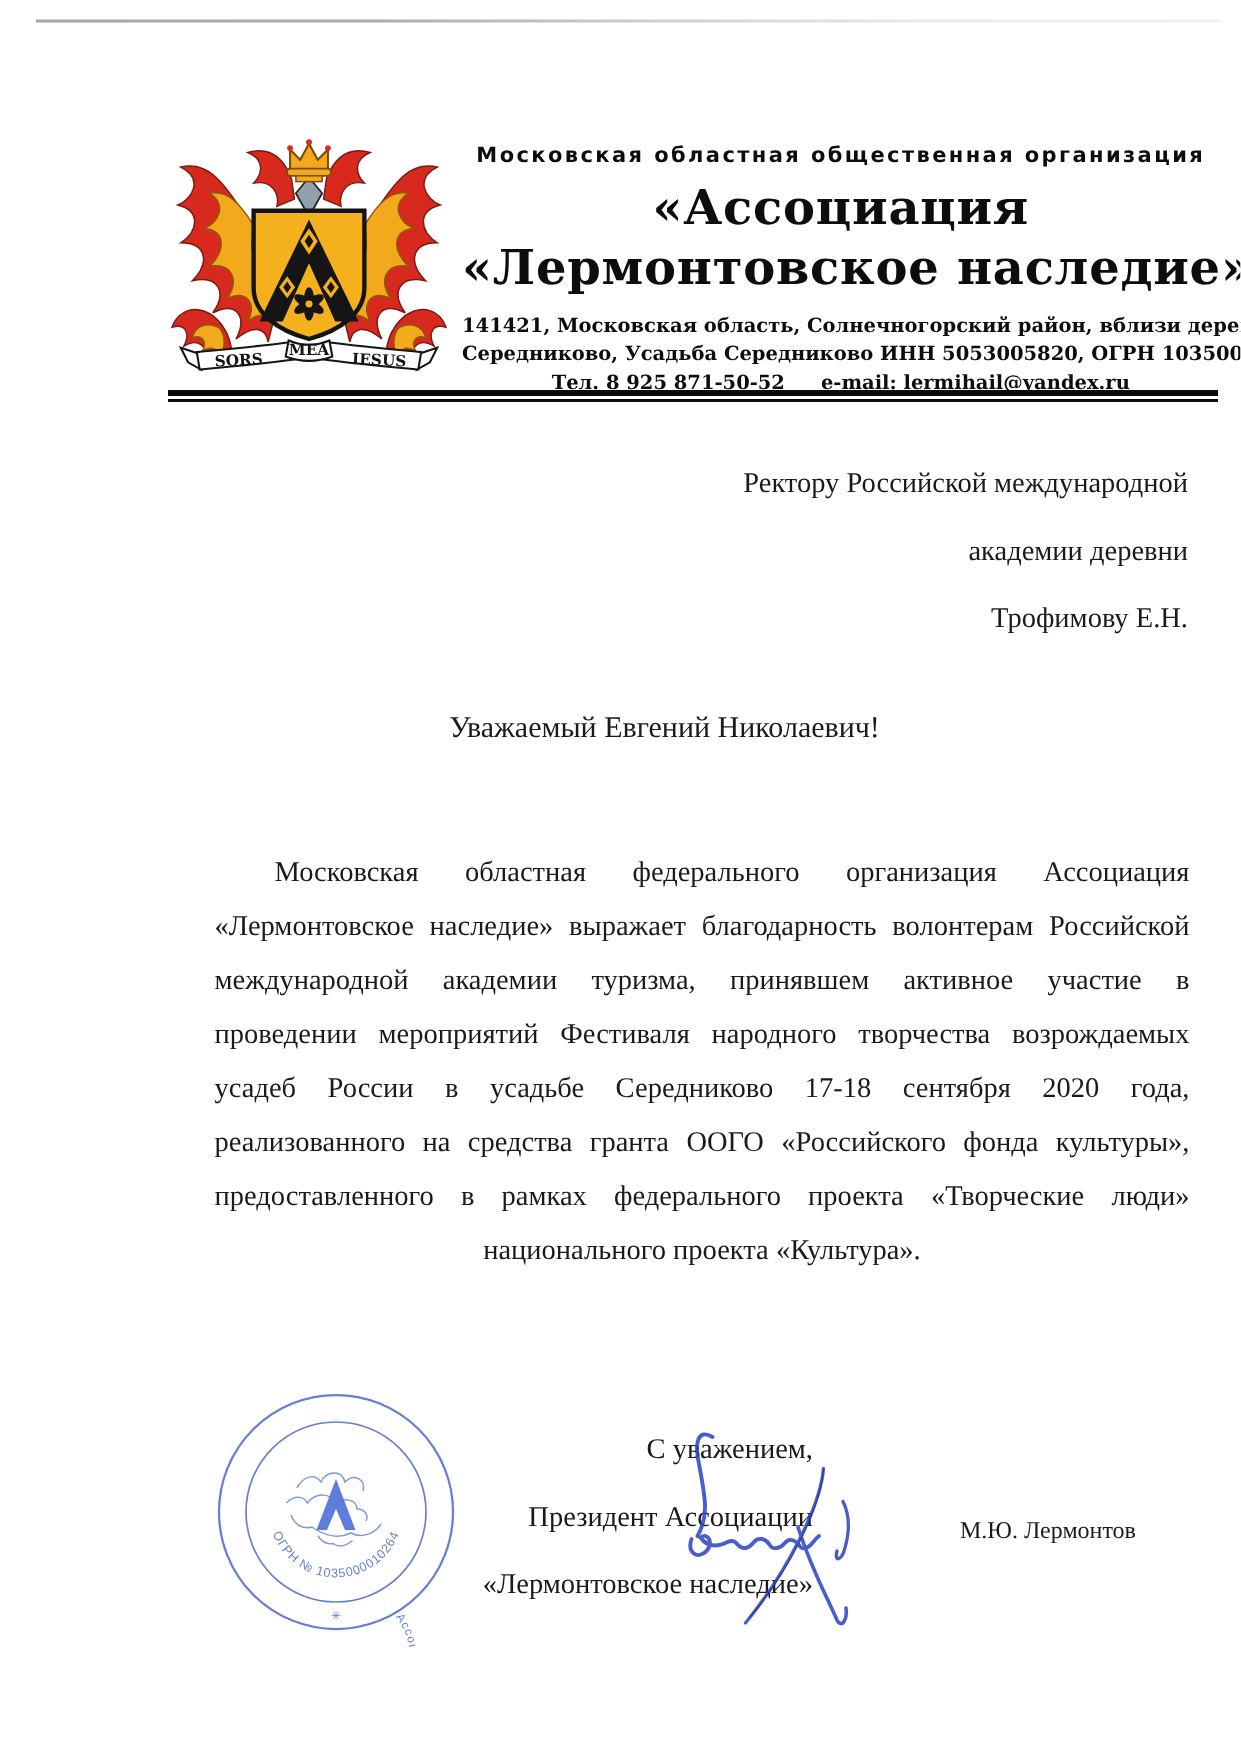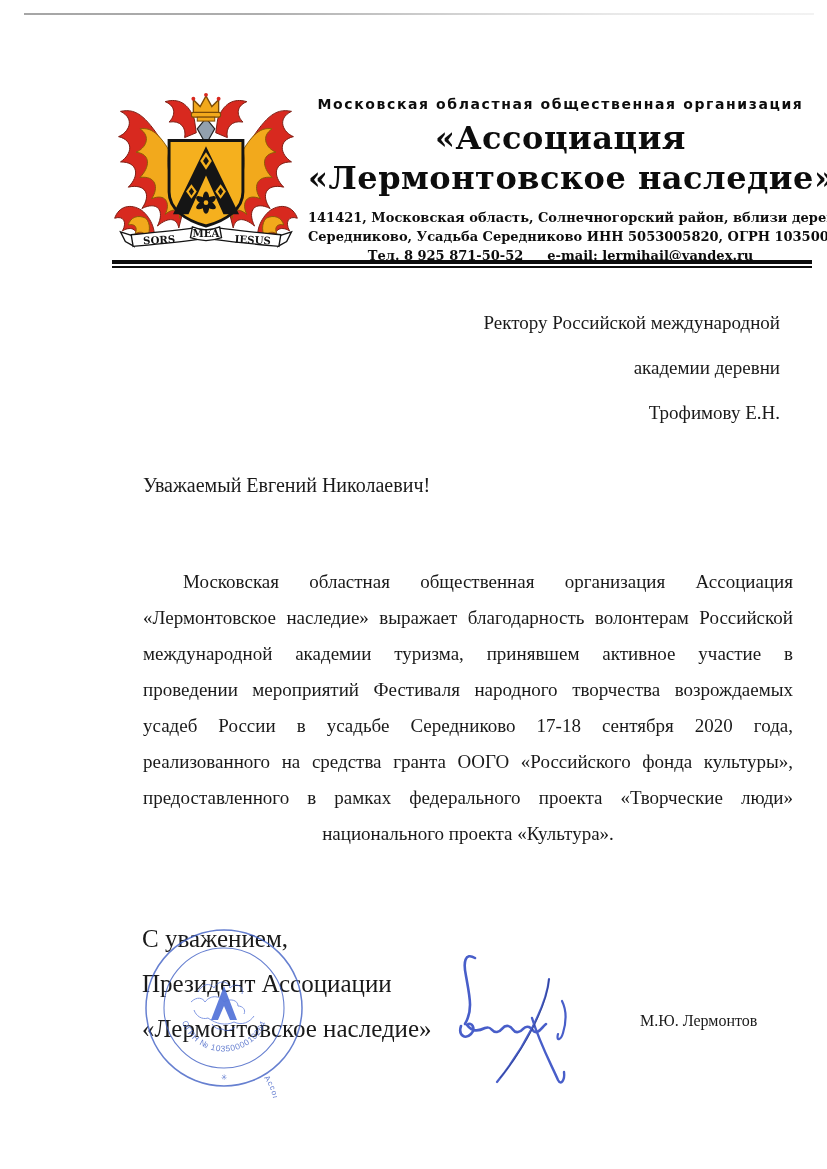--- a/index.html
+++ b/index.html
@@ -29,32 +29,32 @@
     font-family:"DejaVu Serif", serif; font-weight:bold; font-size:13px;
     line-height:19px; margin-top:11px; white-space:nowrap;
   }
   .lh .contact { font-family:"DejaVu Serif", serif; font-weight:bold; font-size:13px; line-height:19px; white-space:nowrap; }
   .lh .contact .gap { display:inline-block; width:24px; }
   .rule { position:absolute; left:112px; top:260px; width:700px; }
   .rule .r1 { height:4px; background:#0d0d0d; }
   .rule .r2 { height:2px; background:#0d0d0d; margin-top:2px; }
   
   .recipient {
-    position:absolute; left:348px; top:300px; width:432px; text-align:right;
+    position:absolute; left:360px; top:300px; width:432px; text-align:right;
     font-size:19px; line-height:45px; white-space:nowrap;
   }
   .salutation {
-    position:absolute; left:143px; top:467px; width:600px; 
+    position:absolute; left:143px; top:467px; width:600px; text-align:center;
     font-size:20px; line-height:36px;
   }
   .bodytext { position:absolute; left:143px; top:564px; width:650px; font-size:19px; line-height:36px; }
   .bodytext .jline { text-align:justify; text-align-last:justify; }
   .bodytext .indent { text-indent:40px; }
   .bodytext .lastline { text-align:center; }
-  .closing { position:absolute; left:142px; top:916px; width:400px; font-size:25px; line-height:45px; }
+  .closing { position:absolute; left:142px; top:944px; width:400px; font-size:19px; line-height:45px;text-align:right; }
   .signer { position:absolute; left:640px; top:1012px; font-size:16px; white-space:nowrap; }
   
   .stamp { position:absolute; left:134px; top:918px; width:180px; height:180px; opacity:.93; }
   .signature { position:absolute; left:448px; top:946px; width:142px; height:156px; }
 </style>
 </head>
 <body>
 
 <div class="page">
 
@@ -137,21 +137,21 @@
 
   <div class="recipient">
     <div>Ректору Российской международной</div>
     <div>академии деревни</div>
     <div>Трофимову Е.Н.</div>
   </div>
 
   <div class="salutation">Уважаемый Евгений Николаевич!</div>
 
   <div class="bodytext">
-    <div class="jline indent">Московская областная общественная организация Ассоциация</div>
+    <div class="jline indent">Московская областная федерального организация Ассоциация</div>
     <div class="jline">«Лермонтовское наследие» выражает благодарность волонтерам Российской</div>
     <div class="jline">международной академии туризма, принявшем активное участие в</div>
     <div class="jline">проведении мероприятий Фестиваля народного творчества возрождаемых</div>
     <div class="jline">усадеб России в усадьбе Середниково 17-18 сентября 2020 года,</div>
     <div class="jline">реализованного на средства гранта ООГО «Российского фонда культуры»,</div>
     <div class="jline">предоставленного в рамках федерального проекта «Творческие люди»</div>
     <div class="lastline">национального проекта «Культура».</div>
   </div>
 
   <div class="closing">

